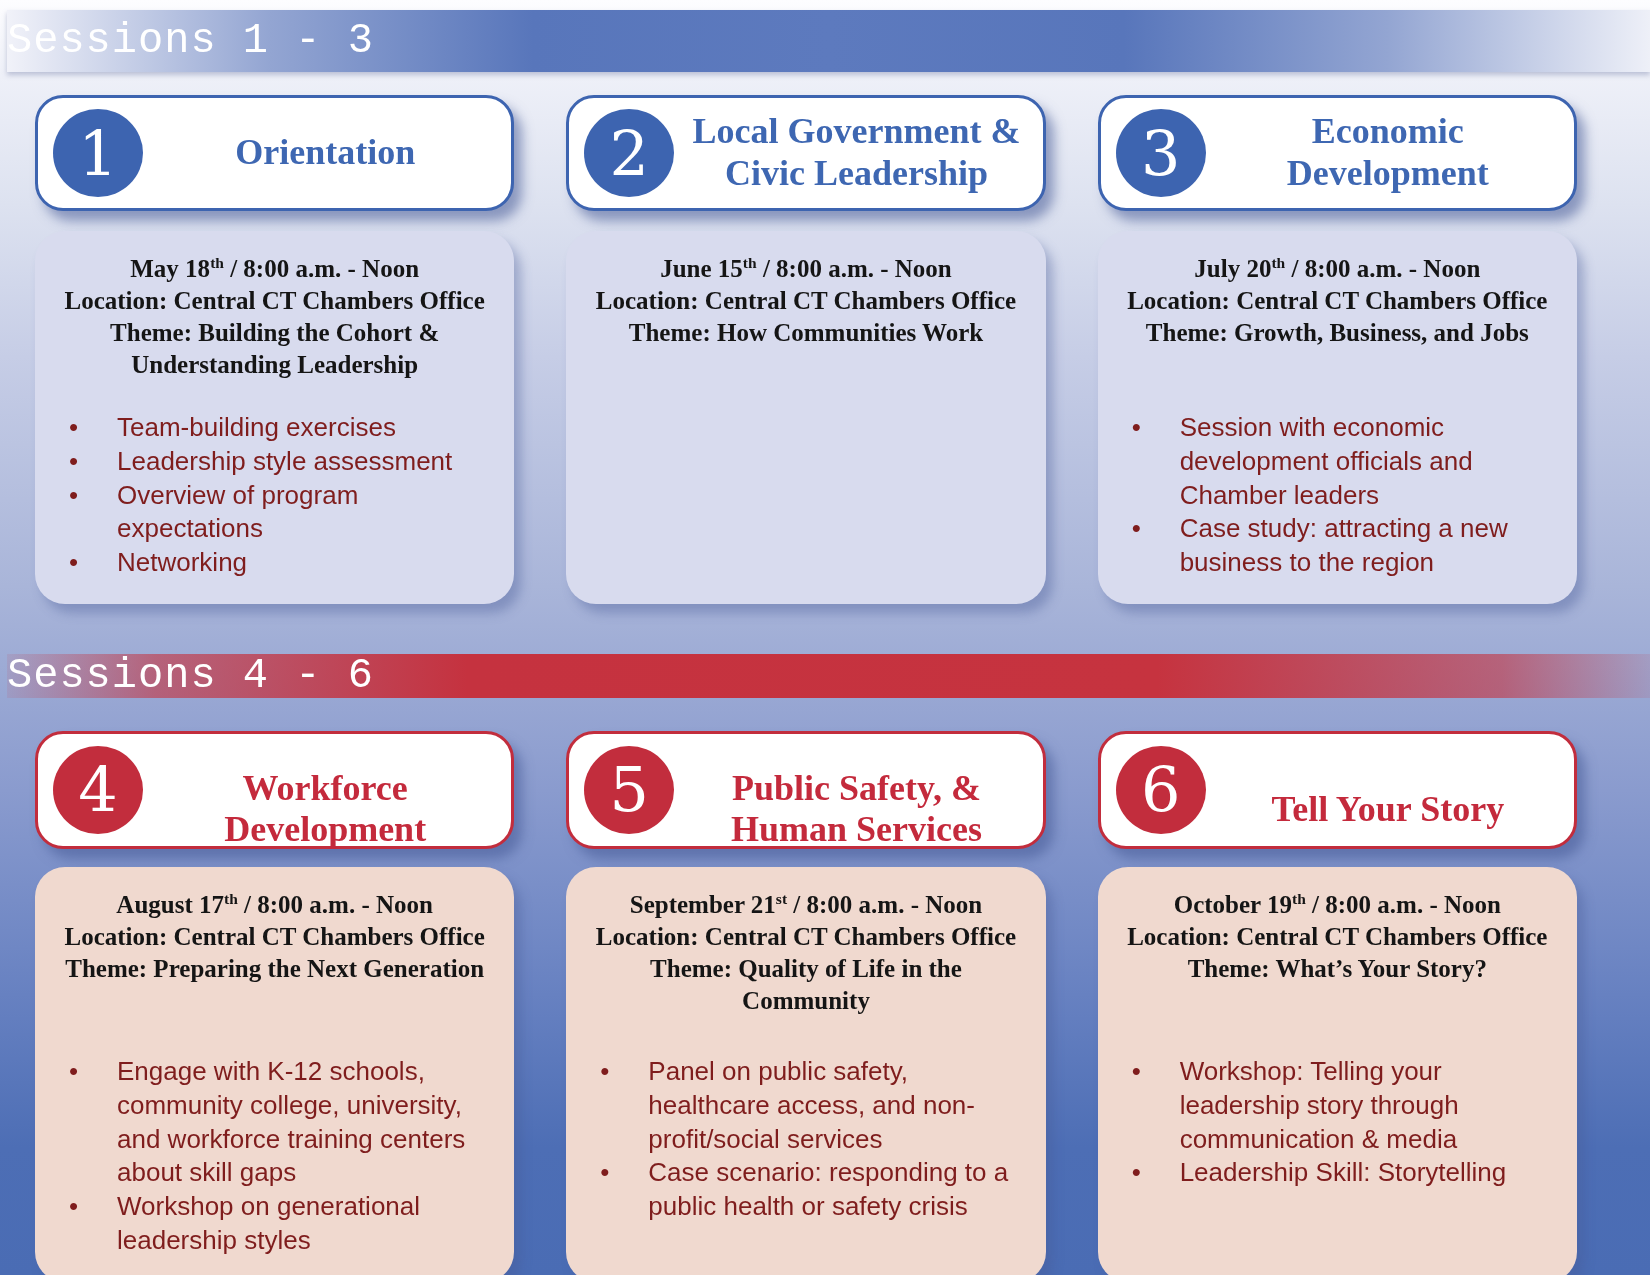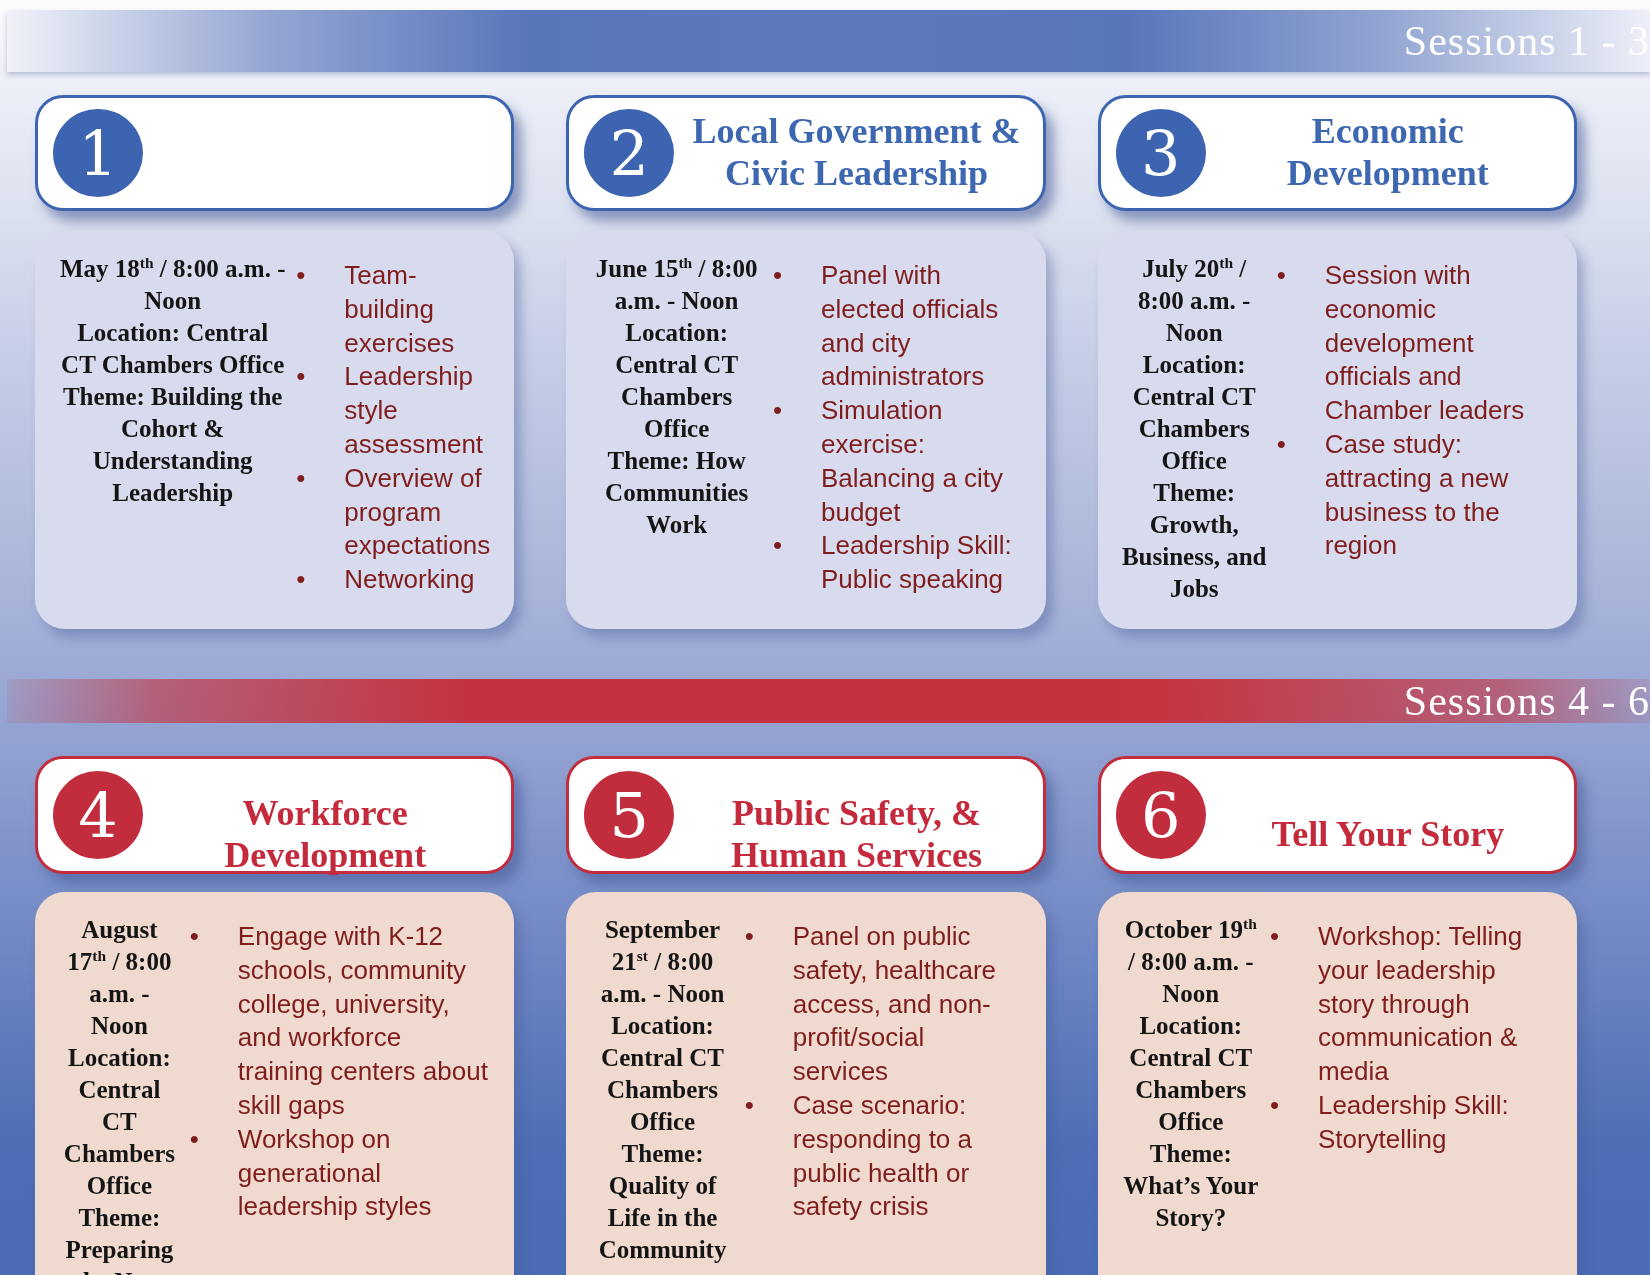--- a/index.html
+++ b/index.html
@@ -5,22 +5,22 @@
   html,body { margin:0; padding:0; }
   .page {
     width:1650px; height:1275px; overflow:hidden; position:relative;
     font-family:"Liberation Sans", sans-serif;
     background: linear-gradient(180deg,
       #fdfdff 0%, #eef0f8 6%, #dde2f0 16%, #c6cde6 28%,
       #a9b5d9 46%, #8a9bce 62%, #6781c1 78%, #4d6eb5 90%, #4a6cb4 100%);
   }
   .top-strip { height:10px; }
   .banner {
-    height:62px; display:flex; align-items:center; justify-content:flex-end;
-    font-family:Liberation Serif, serif; font-size:42px; color:#ffffff;
+    height:62px; display:flex; align-items:center; justify-content:flex-start;
+    font-family:Liberation Mono, monospace; font-size:42px; color:#ffffff;
     letter-spacing:1px;
     margin-left:7px;
   }
   .banner-blue {
     background: linear-gradient(90deg,
       #f1f2f9 0%, #93a5d2 16%, #5876bb 32%, #5d7abe 50%,
       #5876bb 68%, #93a5d2 84%, #eef0f8 100%);
     box-shadow: 0 3px 5px rgba(90,100,150,.35);
   }
   .banner-red {
@@ -53,21 +53,21 @@
   .num-red  { background:#c22d3d; }
   .pill-title {
     flex:1; text-align:center; padding:0 14px 0 10px;
     font-family:Liberation Serif, serif; font-weight:600;
     font-size:36px; line-height:1.16;
   }
   .title-blue { color:#3e67b2; }
   .title-red  { color:#c42a3c;margin-top:39px; }
   .card-body {
     margin-top:20px; flex:1; border-radius:30px;
-    padding:22px 24px 24px 24px; display:flex; 
+    padding:22px 24px 24px 24px; display:flex; flex-direction:column;
     box-shadow: 7px 9px 11px rgba(70,90,150,.38);
     color:#151515;
   }
   .row1 .card-body { background:#d8dbee; min-height:266px; }
   .row2 .card-body { background:#f0d9cf; margin-top:18px; min-height:328px; }
   .body-header {
     font-family:"Liberation Serif", serif; font-weight:bold;
     font-size:25px; line-height:1.28; text-align:center;
     min-height:152px;
   }
@@ -93,20 +93,21 @@
     <span>Sessions 1 - 3</span>
   </div>
 
   <div class="cards-row row1">
 
     <div class="card">
       <div class="pill pill-blue">
         <div class="num-circle num-blue">
           <span>1</span>
         </div>
+        <div class="pill-title title-blue">Orientation</div>
       </div>
       <div class="card-body">
         <div class="body-header">
           <span>May 18</span><sup>th</sup><span> / 8:00 a.m. - Noon</span><br>
           <span>Location: Central CT Chambers Office</span><br>
           <span>Theme: Building the Cohort &amp; Understanding Leadership</span>
         </div>
         <ul class="bullets">
           <li>Team-building exercises</li>
           <li>Leadership style assessment</li>
@@ -122,25 +123,20 @@
           <span>2</span>
         </div>
         <div class="pill-title title-blue">Local Government &amp; Civic Leadership</div>
       </div>
       <div class="card-body">
         <div class="body-header">
           <span>June 15</span><sup>th</sup><span> / 8:00 a.m. - Noon</span><br>
           <span>Location: Central CT Chambers Office</span><br>
           <span>Theme: How Communities Work</span>
         </div>
-        <ul class="bullets">
-          <li>Panel with elected officials and city administrators</li>
-          <li>Simulation exercise: Balancing a city budget</li>
-          <li>Leadership Skill: Public speaking</li>
-        </ul>
       </div>
     </div>
 
     <div class="card">
       <div class="pill pill-blue">
         <div class="num-circle num-blue">
           <span>3</span>
         </div>
         <div class="pill-title title-blue">Economic Development</div>
       </div>

